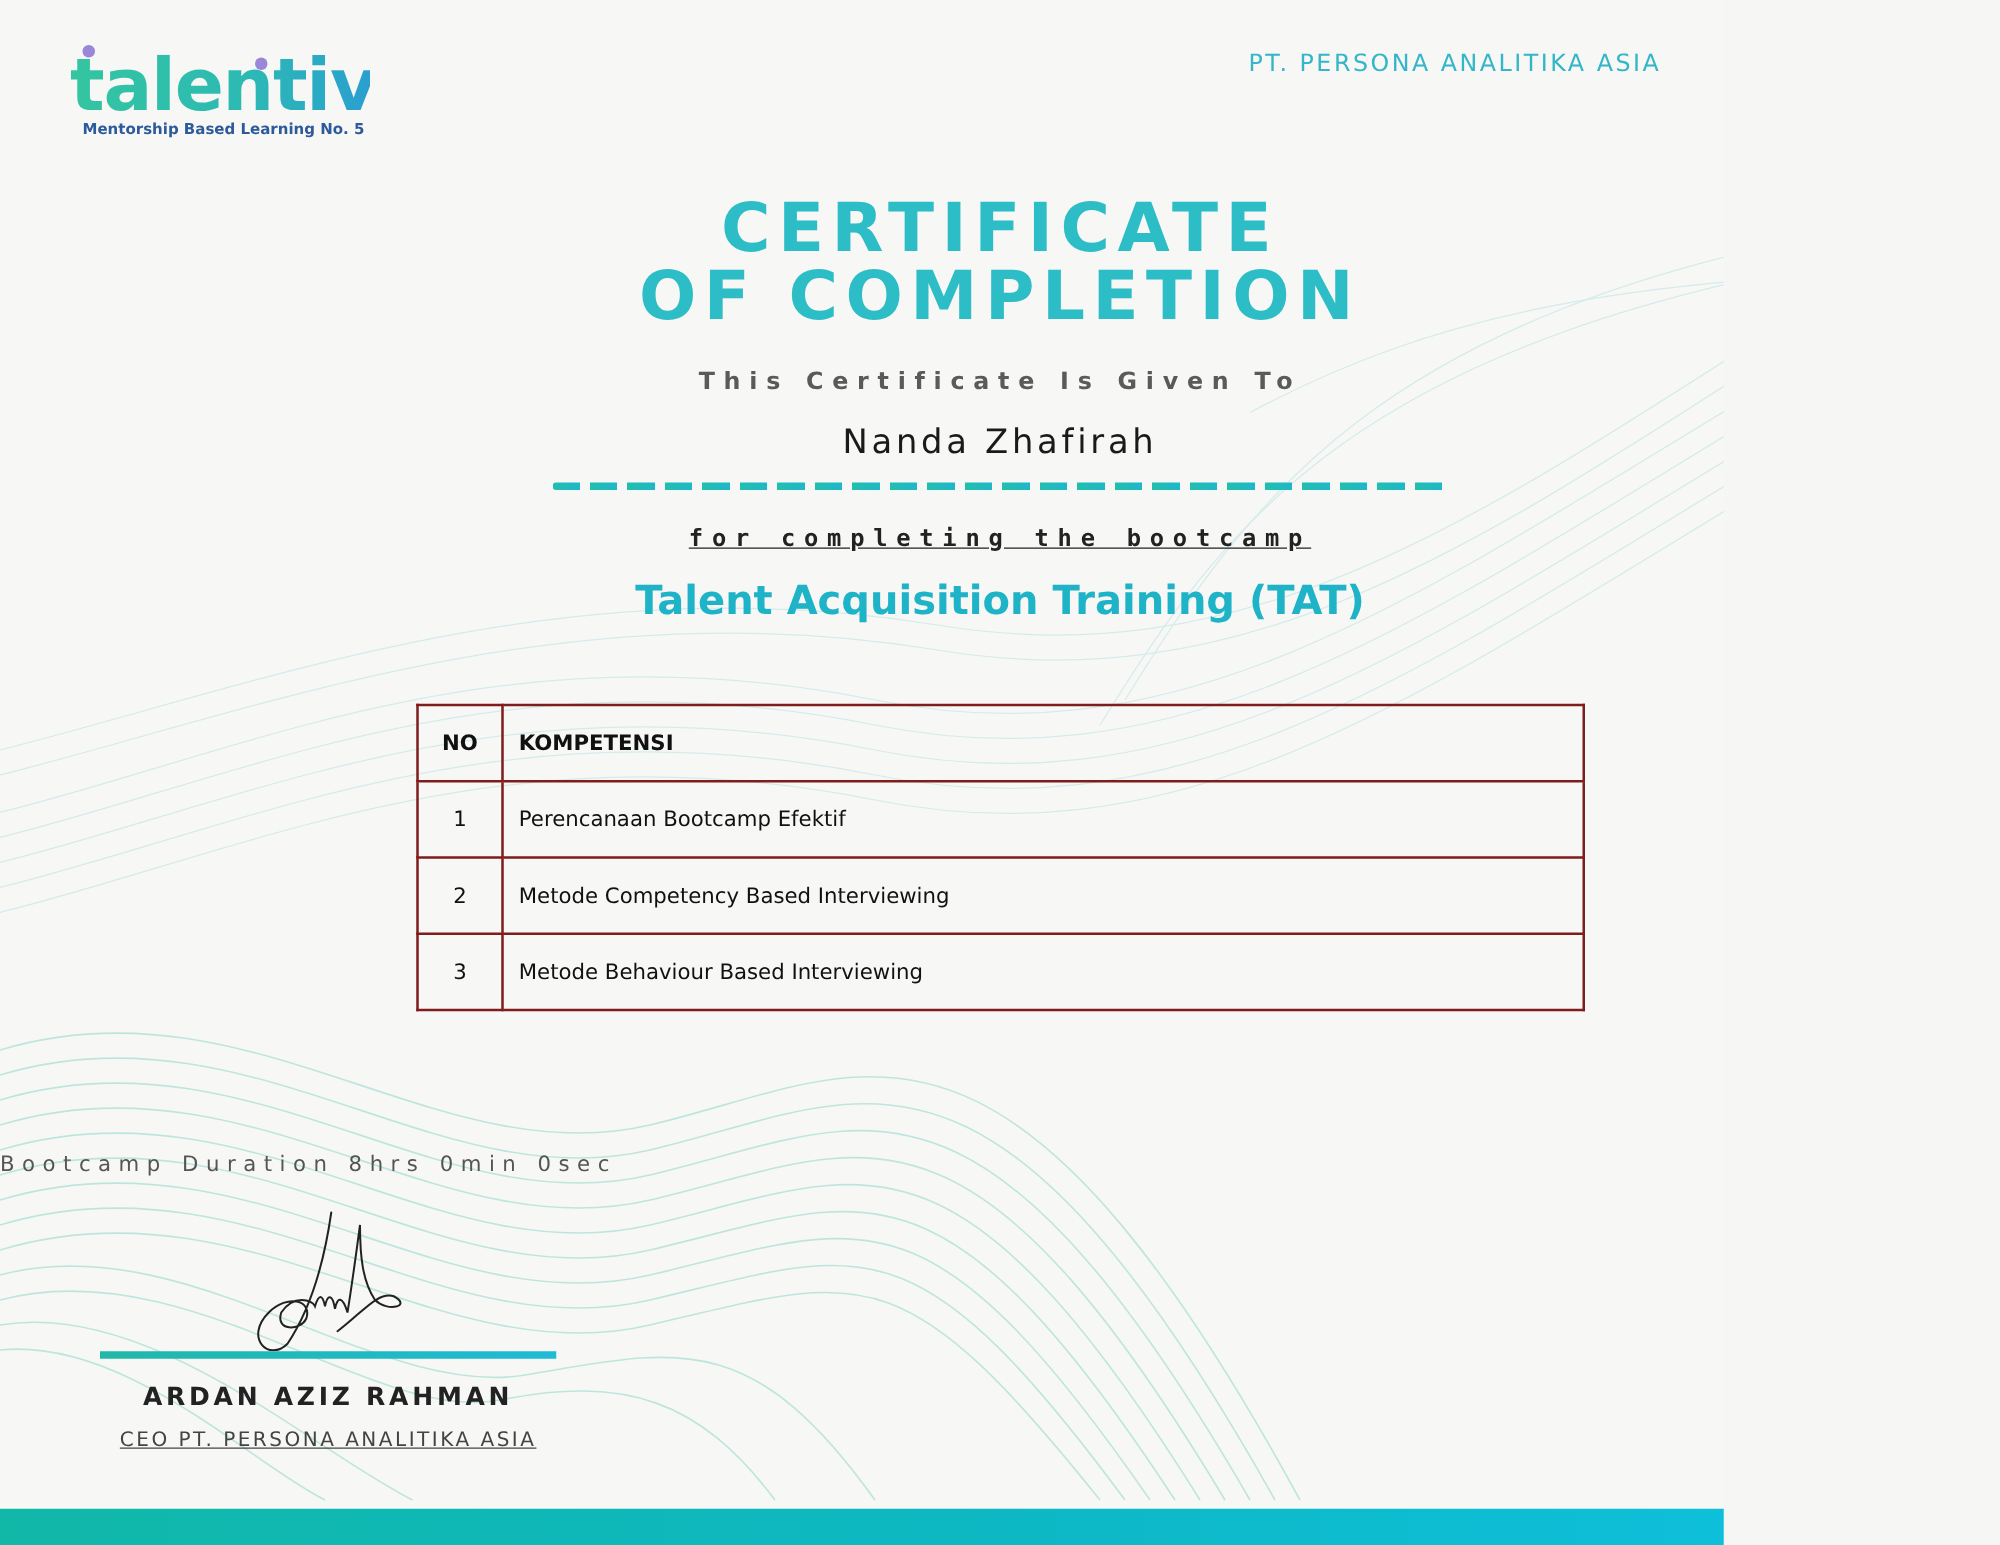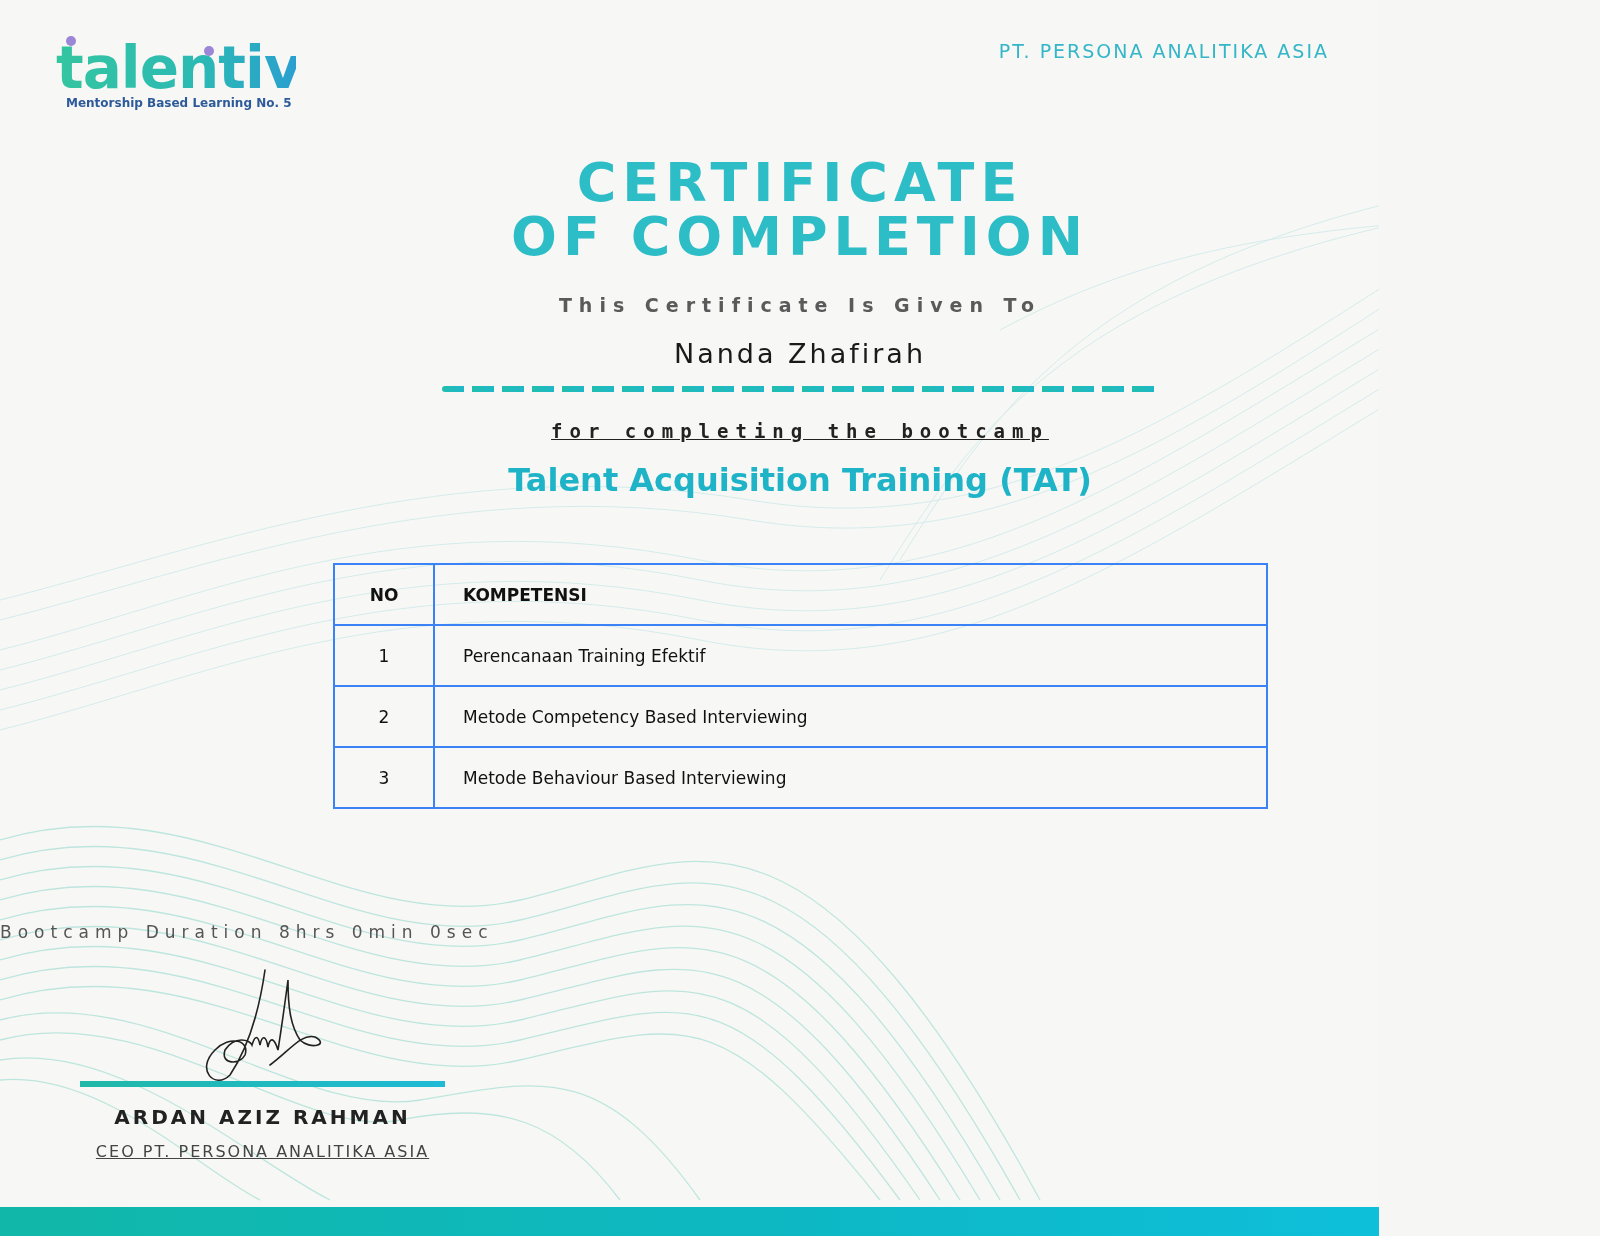--- a/index.html
+++ b/index.html
@@ -13,21 +13,21 @@
   .logo-tag { font-family:"DejaVu Sans", sans-serif; font-weight:bold; font-size:12px; color:#2d5a9a; margin-top:-4px; margin-left:10px; }
   .company-top { position:absolute; right:50px; top:40px; font-family:"DejaVu Sans", sans-serif; font-size:19px; letter-spacing:2px; color:#33b6c8; }
   .title { position:absolute; left:0; width:1600px; text-align:center; top:156px; font-family:"DejaVu Sans", sans-serif; font-weight:bold; font-size:54px; line-height:54px; letter-spacing:6px; color:#2dbdc6; }
   .given { position:absolute; left:0; width:1600px; top:294px; text-align:center; font-family:"DejaVu Sans", sans-serif; font-weight:bold; font-size:19px; letter-spacing:7px; color:#5a5a5a; }
   .name { position:absolute; left:0; width:1600px; top:338px; text-align:center; font-family:"DejaVu Sans", sans-serif; font-size:27px; letter-spacing:3px; color:#1a1a1a; }
   .dash { position:absolute; left:442px; width:716px; top:386px; height:6px;
     background:repeating-linear-gradient(90deg,#21bfae 0,#1fb7c9 22px,transparent 22px,transparent 30px); border-radius:3px; }
   .for { position:absolute; left:0; width:1600px; top:420px; text-align:center; font-family:"DejaVu Sans Mono", monospace; font-weight:bold; font-size:19px; letter-spacing:7px; color:#222;text-decoration:underline; }
   .bootcamp { position:absolute; left:0; width:1600px; top:461px; text-align:center; font-family:"DejaVu Sans", sans-serif; font-weight:bold; font-size:32px; color:#1fb3c8; }
   table.komp { position:absolute; left:333px; top:563px; width:935px; border-collapse:collapse; font-family:"DejaVu Sans", sans-serif; font-size:17px; color:#111; }
-  table.komp td, table.komp th { border:2px solid #3b82f6; height:59px; padding:0 28px; text-align:left; }
+  table.komp td, table.komp th { border:2px solid #7f1d1d; height:59px; padding:0 12px; text-align:left; }
   table.komp th { font-weight:bold; font-size:17px; }
   table.komp .no { width:42px; text-align:center; }
   .duration { position:absolute; left:0; width:1600px; top:922px; text-align:left; font-family:"DejaVu Sans", sans-serif; font-size:17px; letter-spacing:6px; color:#555; }
   .signature { position:absolute; left:190px; top:965px; width:160px; height:120px; }
   .sig-line { position:absolute; left:80px; top:1081px; width:365px; height:6px; background:linear-gradient(90deg,#21b8a8,#1fbad6); }
   .signer { position:absolute; left:80px; width:365px; top:1105px; text-align:center; font-family:"DejaVu Sans", sans-serif; font-weight:bold; font-size:20px; letter-spacing:3px; color:#222; }
   .signer-title { position:absolute; left:80px; width:365px; top:1142px; text-align:center; font-family:"DejaVu Sans", sans-serif; font-size:16px; letter-spacing:2px; color:#444;text-decoration:underline; }
   .qr-box { position:absolute; left:1427px; top:1045px; width:132px; height:130px; background:#fff; }
   .qr { position:absolute; left:12px; top:10px; width:108px; height:108px; }
   .bottom-bar { position:absolute; left:0; top:1207px; width:1600px; height:29px; background:linear-gradient(90deg,#11b8a8 0%,#0db8c4 50%,#0fc2e3 100%); }
@@ -90,21 +90,21 @@
   <table class="komp">
     <thead>
       <tr>
         <th class="no">NO</th>
         <th>KOMPETENSI</th>
       </tr>
     </thead>
     <tbody>
       <tr>
         <td class="no">1</td>
-        <td>Perencanaan Training Efektif</td>
+        <td>Perencanaan Bootcamp Efektif</td>
       </tr>
       <tr>
         <td class="no">2</td>
         <td>Metode Competency Based Interviewing</td>
       </tr>
       <tr>
         <td class="no">3</td>
         <td>Metode Behaviour Based Interviewing</td>
       </tr>
     </tbody>

